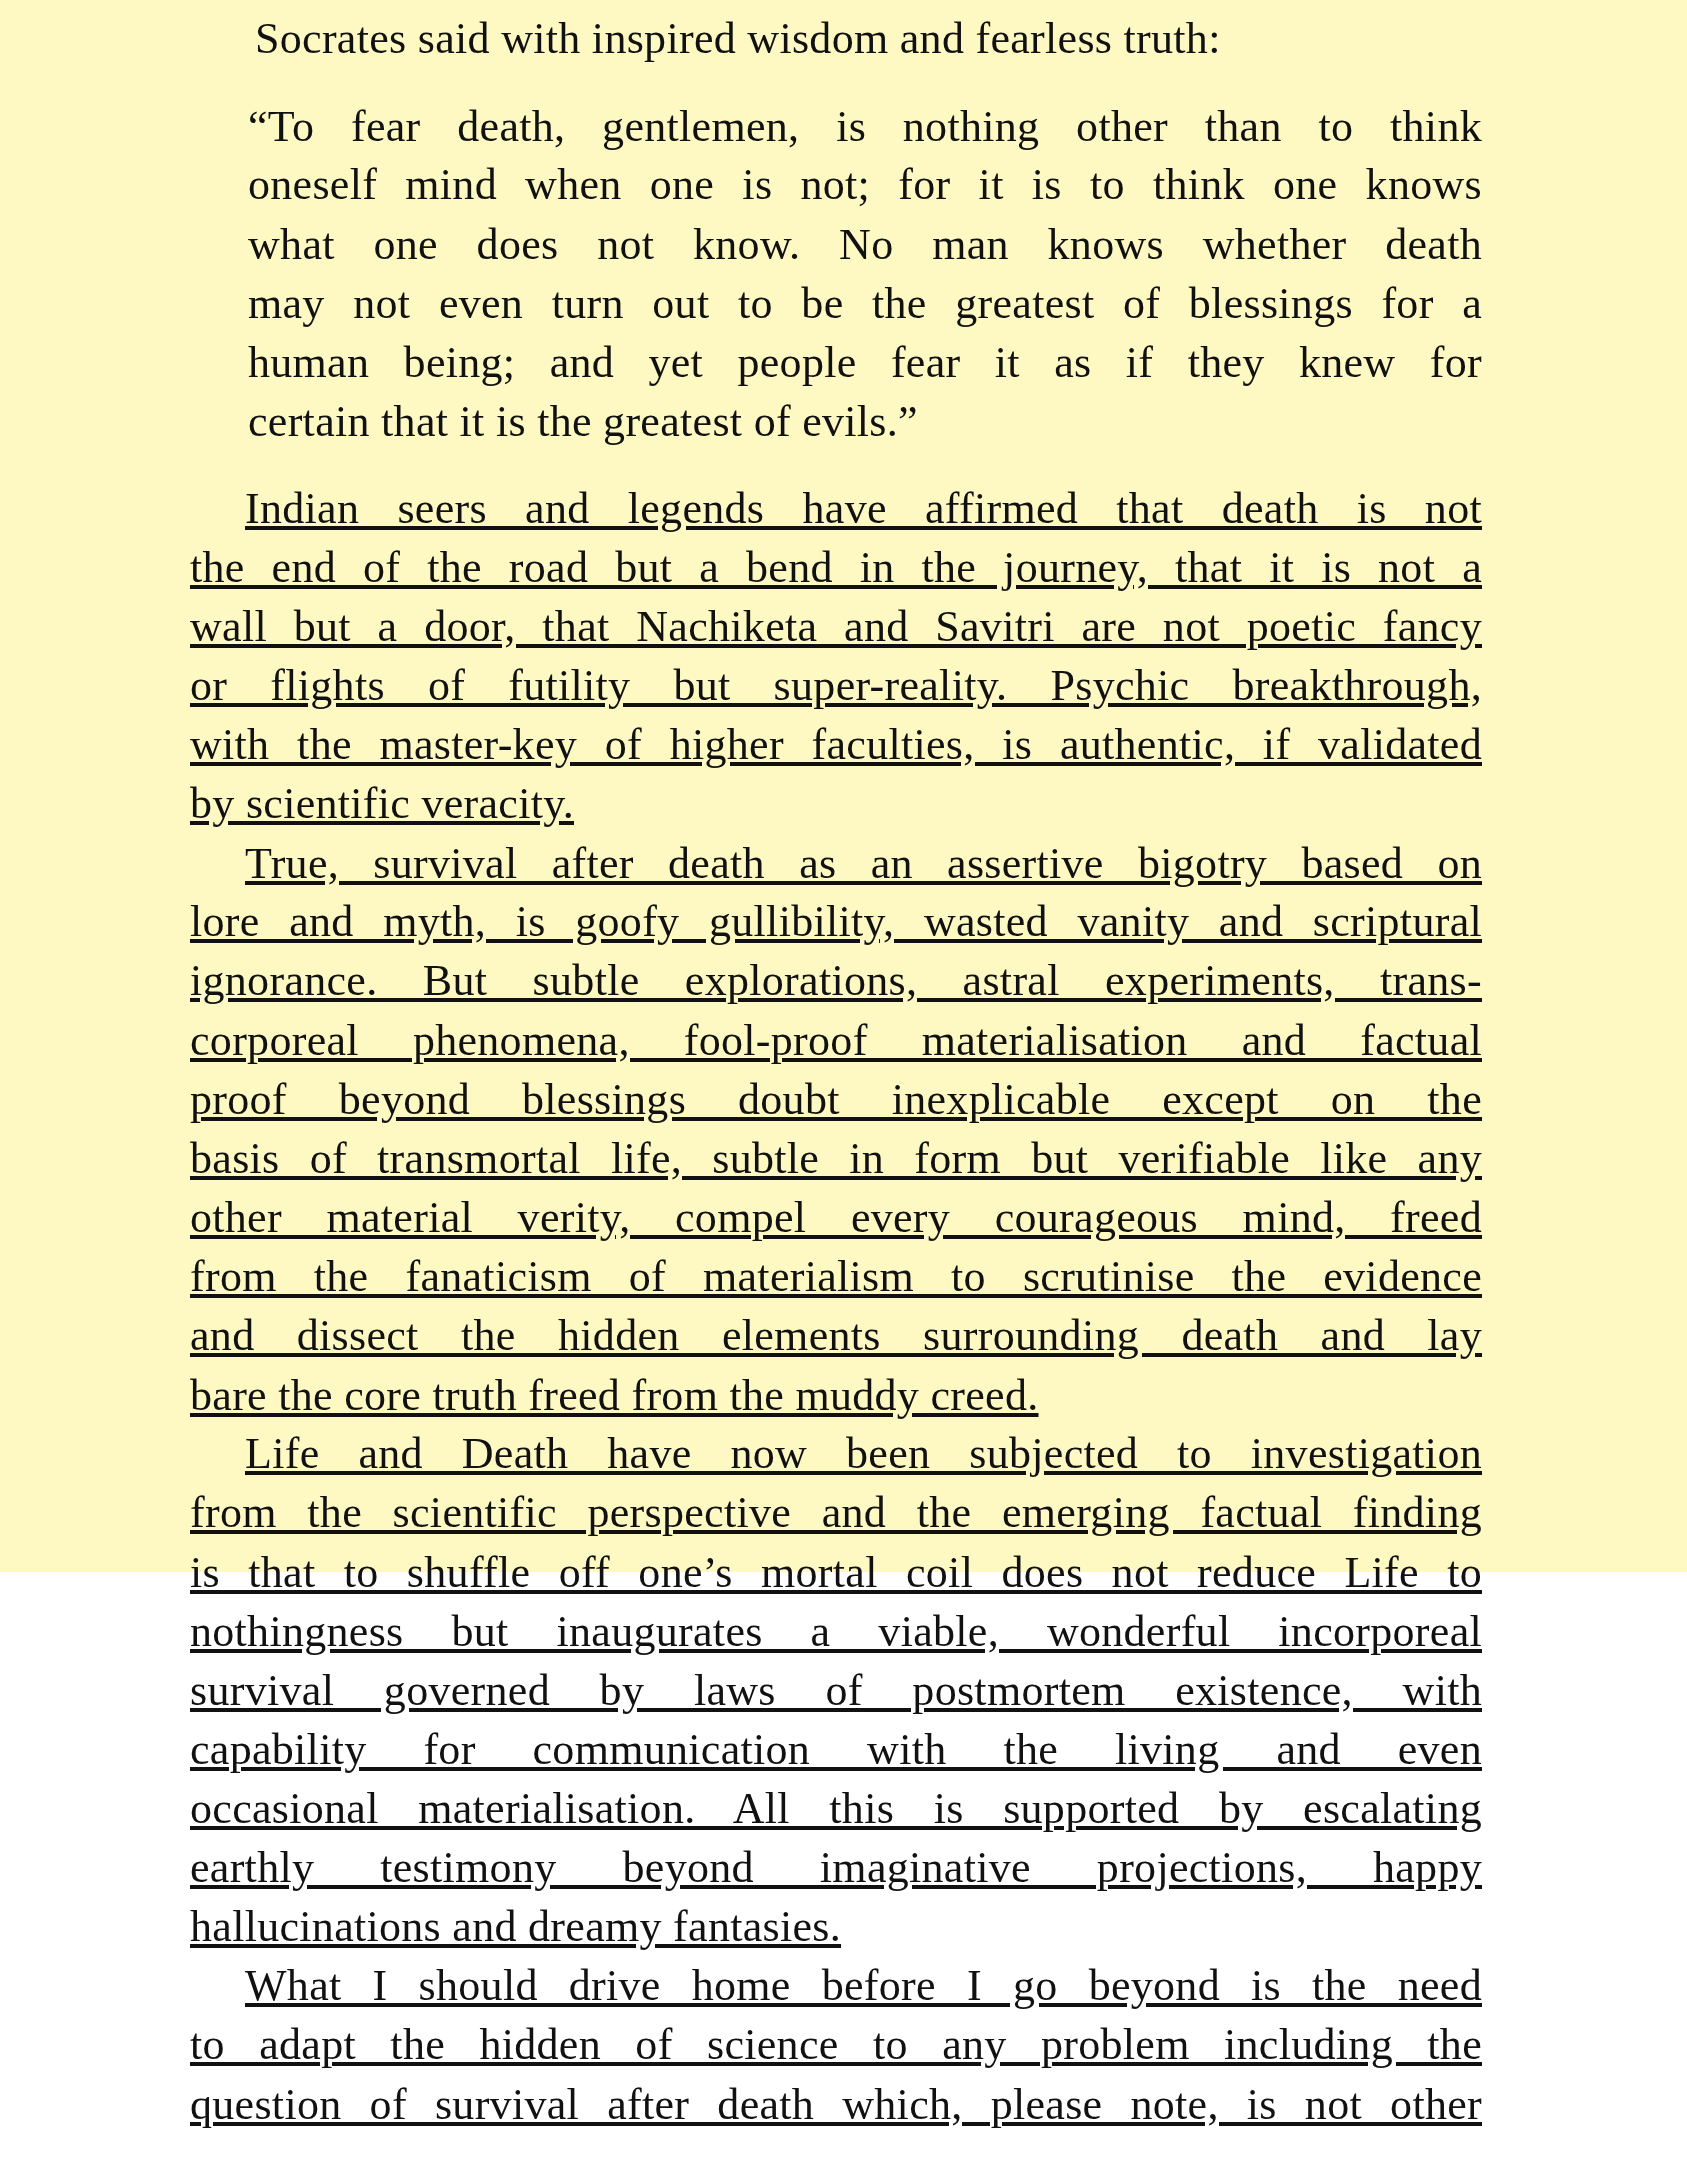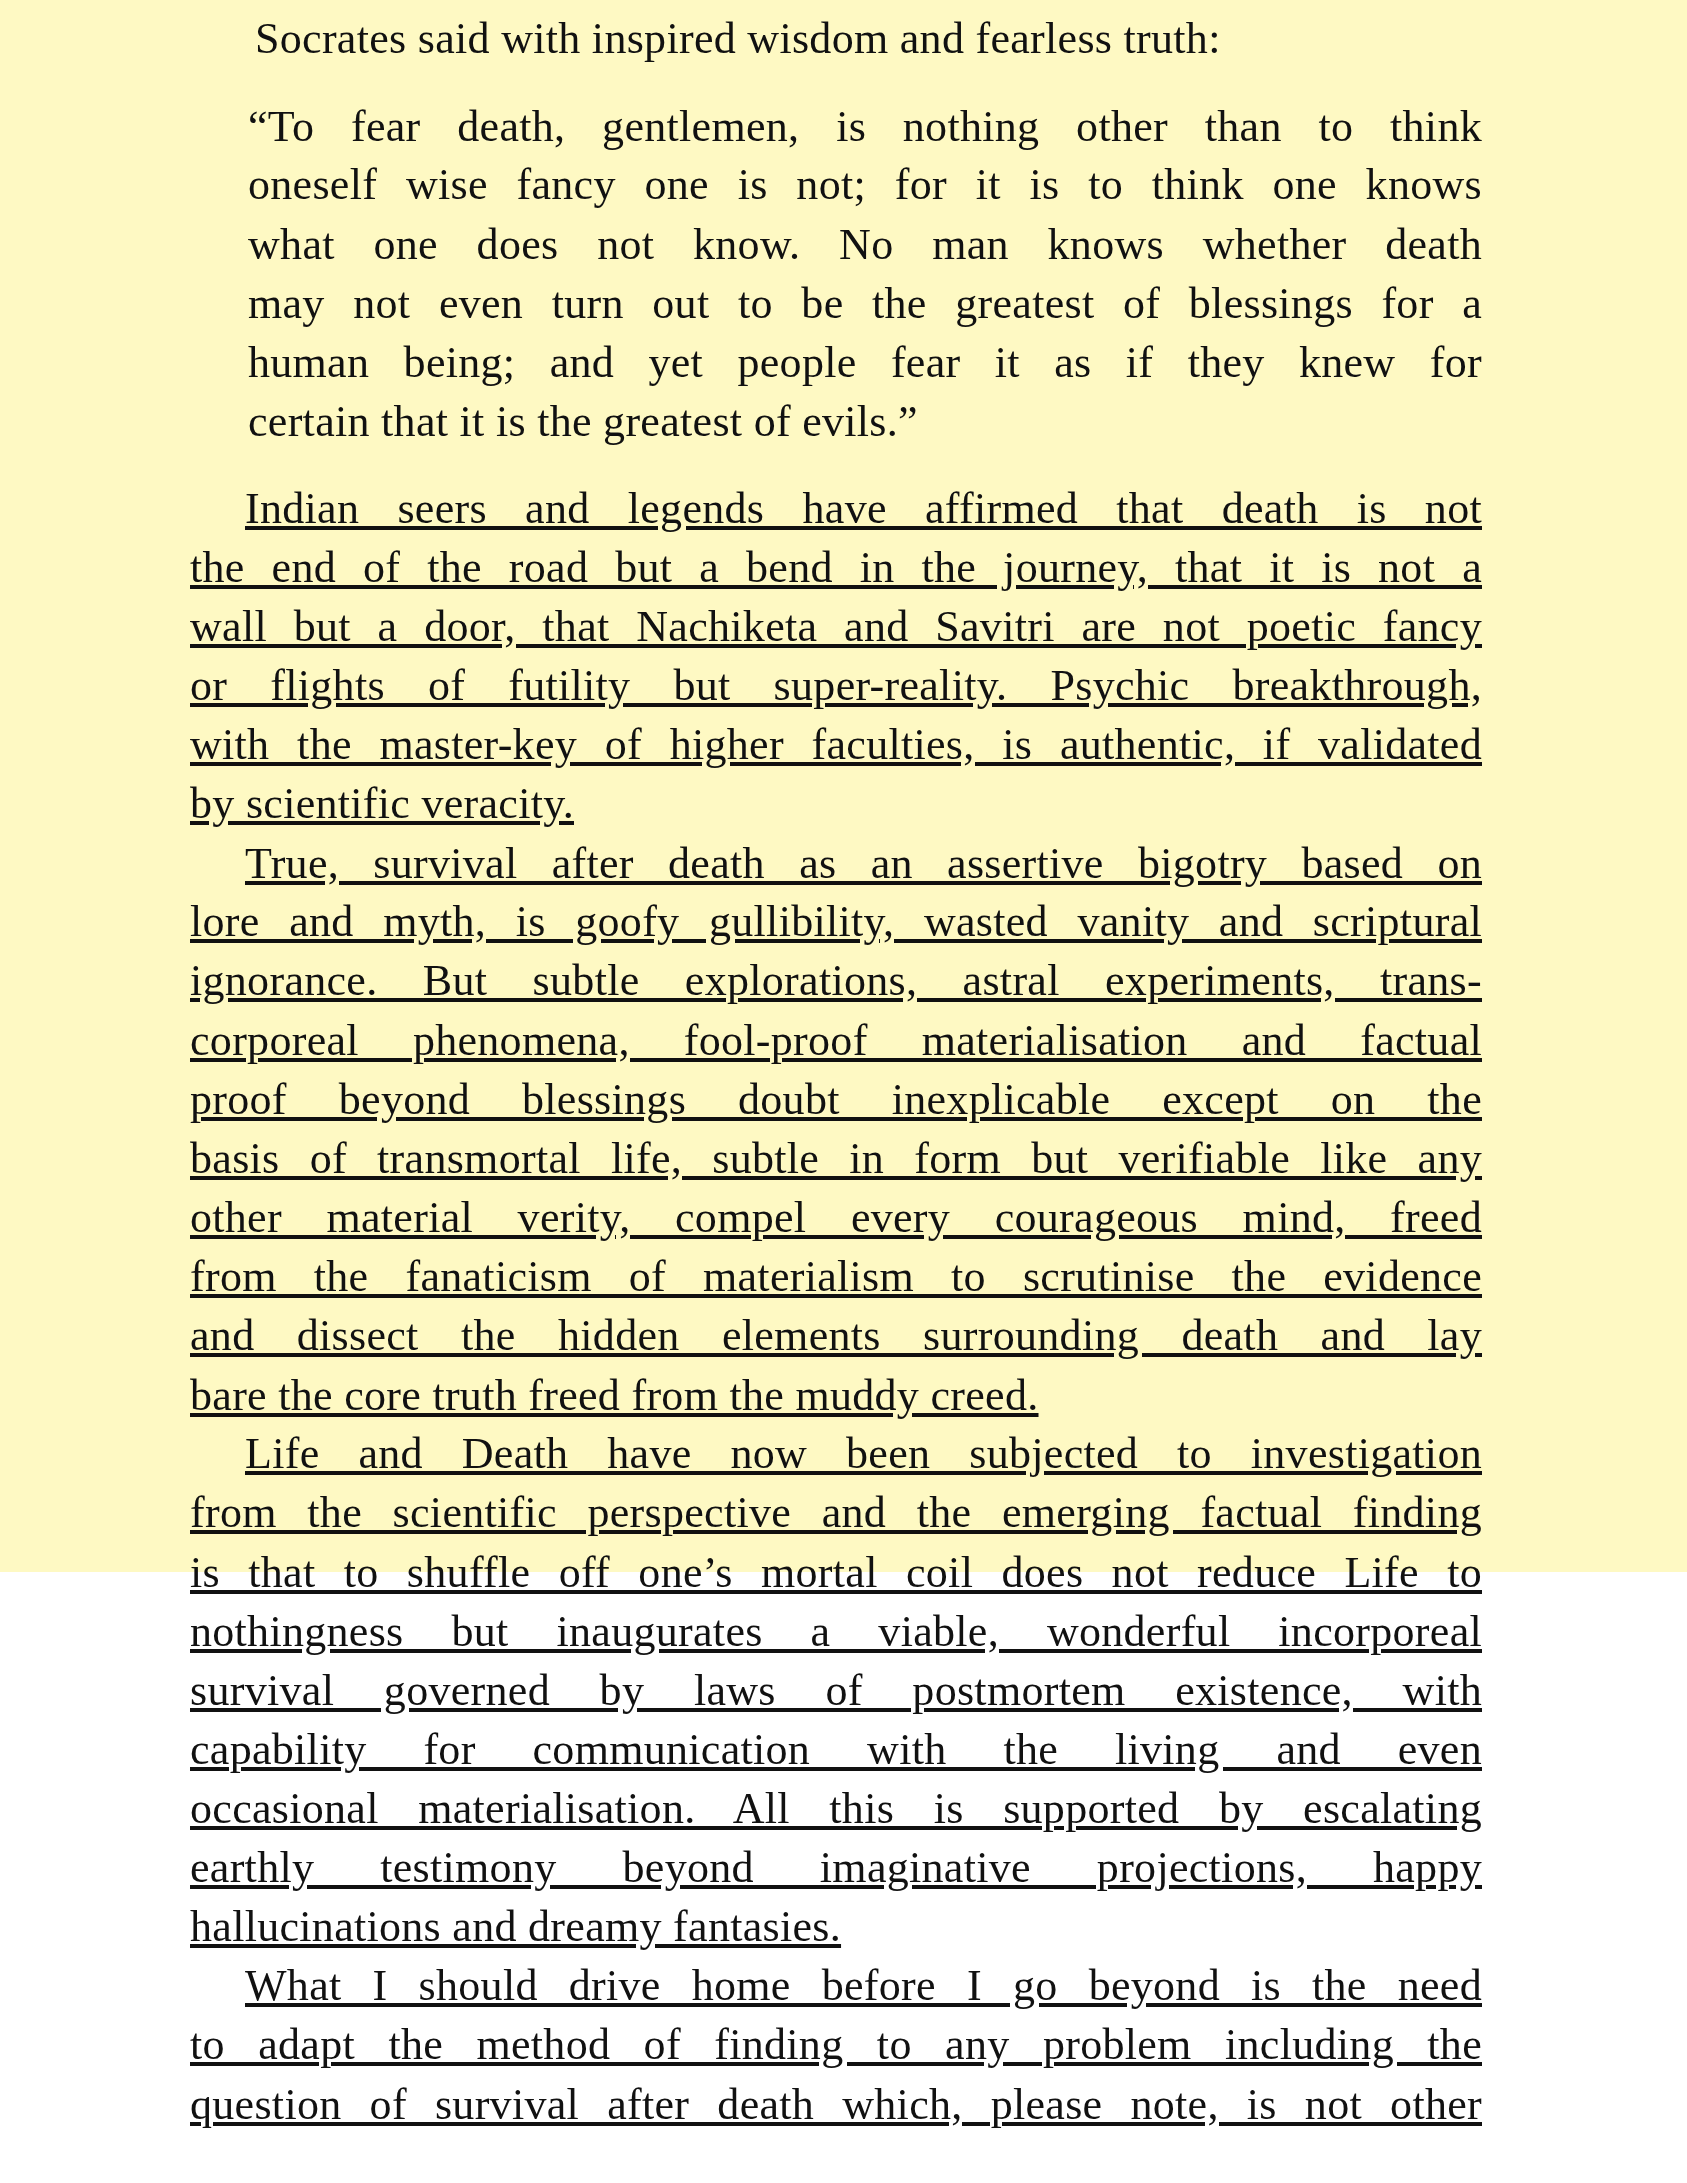--- a/index.html
+++ b/index.html
@@ -49,21 +49,21 @@
 </style>
 </head>
 <body>
 
 <div class="page">
 
   <div class="lead">Socrates said with inspired wisdom and fearless truth:</div>
 
   <div class="quote">
     <div class="line" style="top:97px">“To fear death, gentlemen, is nothing other than to think</div>
-    <div class="line" style="top:155px">oneself wise fancy one is not; for it is to think one knows</div>
+    <div class="line" style="top:155px">oneself mind when one is not; for it is to think one knows</div>
     <div class="line" style="top:215px">what one does not know. No man knows whether death</div>
     <div class="line" style="top:274px">may not even turn out to be the greatest of blessings for a</div>
     <div class="line" style="top:333px">human being; and yet people fear it as if they knew for</div>
     <div class="line last" style="top:392px">certain that it is the greatest of evils.”</div>
   </div>
 
   <div>
     <div class="line body-line indent" style="top:479px">Indian seers and legends have affirmed that death is not</div>
     <div class="line body-line" style="top:538px">the end of the road but a bend in the journey, that it is not a</div>
     <div class="line body-line" style="top:597px">wall but a door, that Nachiketa and Savitri are not poetic fancy</div>
@@ -92,18 +92,18 @@
     <div class="line body-line" style="top:1602px">nothingness but inaugurates a viable, wonderful incorporeal</div>
     <div class="line body-line" style="top:1661px">survival governed by laws of postmortem existence, with</div>
     <div class="line body-line" style="top:1720px">capability for communication with the living and even</div>
     <div class="line body-line" style="top:1779px">occasional materialisation. All this is supported by escalating</div>
     <div class="line body-line" style="top:1838px">earthly testimony beyond imaginative projections, happy</div>
     <div class="line body-line last" style="top:1897px">hallucinations and dreamy fantasies.</div>
   </div>
 
   <div>
     <div class="line body-line indent" style="top:1956px">What I should drive home before I go beyond is the need</div>
-    <div class="line body-line" style="top:2015px">to adapt the method of finding to any problem including the</div>
+    <div class="line body-line" style="top:2015px">to adapt the hidden of science to any problem including the</div>
     <div class="line body-line" style="top:2075px">question of survival after death which, please note, is not other</div>
   </div>
 
 </div>
 
 
 </body></html>

